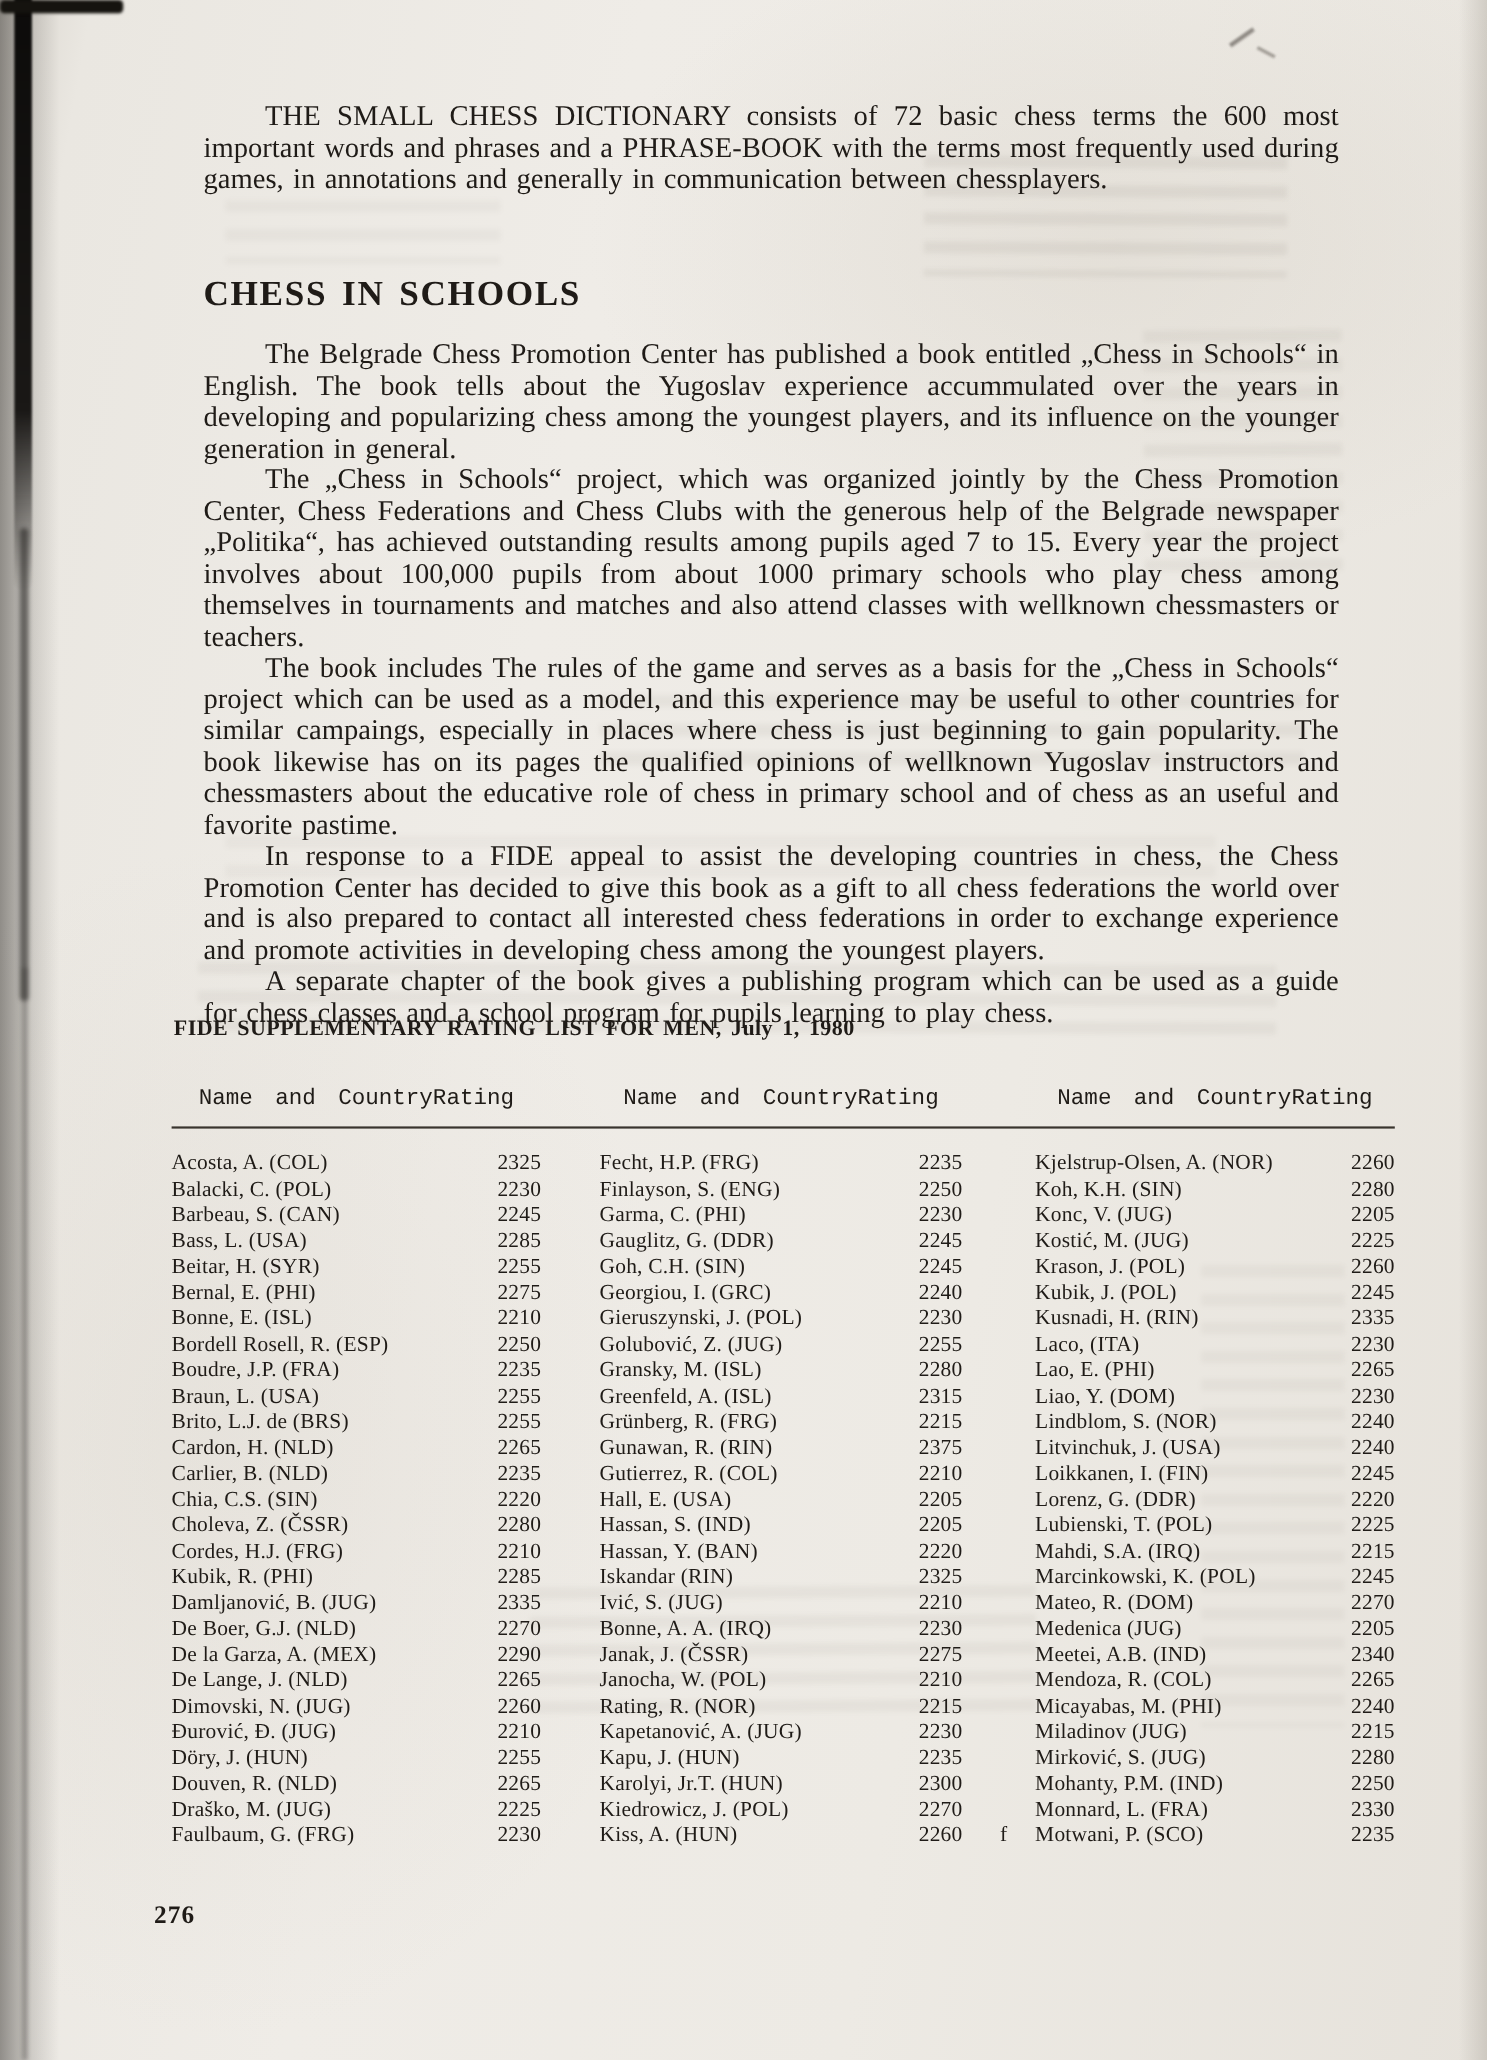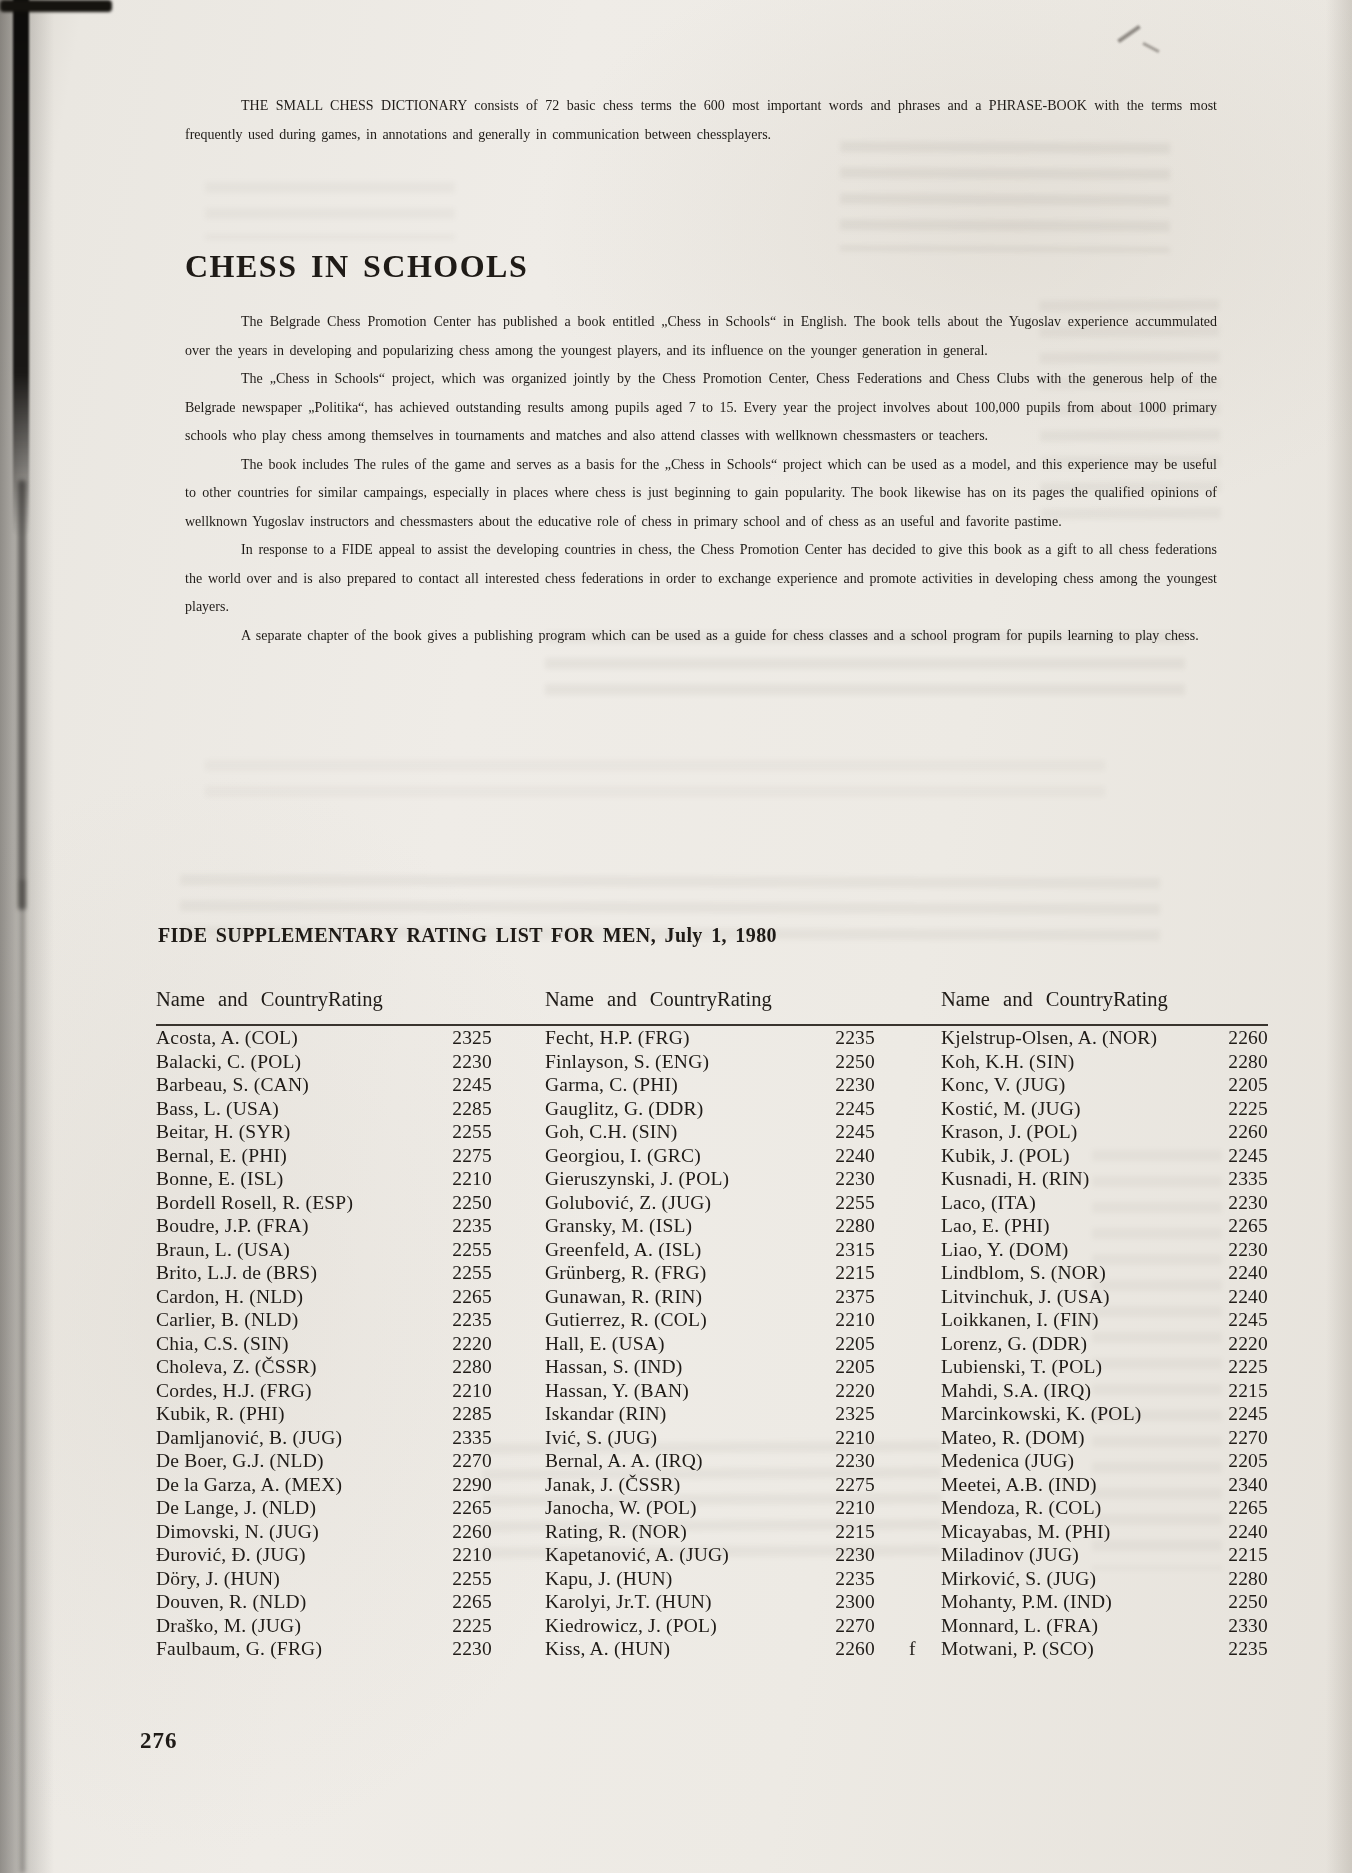--- a/index.html
+++ b/index.html
@@ -21,34 +21,34 @@
   .streak1{left:13px;top:-8px;width:16px;height:545px;border-radius:8px;filter:blur(1.2px);
     background:linear-gradient(180deg,#0c0b0a,#1a1816 70%,rgba(26,24,22,0));}
   .streak2{left:18px;top:480px;width:8px;height:430px;border-radius:6px;filter:blur(2px);background:rgba(30,28,25,.55);}
   .streak3{left:20px;top:880px;width:5px;height:993px;filter:blur(2px);background:rgba(40,37,33,.30);}
   .corner-mark{left:0;top:0;width:112px;height:12px;border-radius:4px;filter:blur(1.5px);background:#15130f;}
   .mark-a{left:1116px;top:32px;width:26px;height:4px;background:rgba(70,64,58,.55);transform:rotate(-35deg);filter:blur(1px);}
   .mark-b{left:1142px;top:46px;width:18px;height:3px;background:rgba(70,64,58,.45);transform:rotate(28deg);filter:blur(1px);}
   .ghost{position:absolute;filter:blur(2.5px);
     background:repeating-linear-gradient(180deg,rgba(122,115,104,.28) 0 11px,rgba(0,0,0,0) 11px 26px);}
   
-  .intro,.article{left:185px;width:1032px;font-size:14px;line-height:28.5px;text-align:justify;word-spacing:2px;}
+  .intro,.article{left:185px;width:1032px;font-size:26px;line-height:28.5px;text-align:justify;word-spacing:2px;}
   .intro{top:92px;}
   .article{top:308px;}
   .intro p,.article p{margin:0;text-indent:56px;}
   .heading{left:185px;top:248px;width:1032px;margin:0;
     font-size:32px;font-weight:bold;letter-spacing:1.5px;word-spacing:4px;}
   .list-title{left:158px;top:924px;margin:0;font-size:20px;font-weight:bold;letter-spacing:.4px;word-spacing:3px;}
   
   .tcol{position:absolute;top:988px;}
   .tcol.c0{left:156px;width:336px;}
   .tcol.c1{left:545px;width:330px;}
   .tcol.c2{left:941px;width:327px;}
-  .thead{display:flex;justify-content:flex-start;height:30px;margin-bottom:8px;
-    font-size:20.5px;word-spacing:8px;white-space:nowrap;}
+  .thead{display:flex;justify-content:center;height:30px;margin-bottom:28px;
+    font-size:20.5px;word-spacing:8px;white-space:nowrap;font-family:Liberation Mono, monospace;}
   .trow{display:flex;justify-content:space-between;height:23.5px;line-height:23.5px;
     font-size:19.5px;white-space:nowrap;position:relative;letter-spacing:.2px;}
   .trow .pfx{position:absolute;left:-32px;top:0;}
   .hrule{left:156px;top:1024px;width:1112px;height:2px;background:#39342e;}
   .pageno{left:140px;top:1728px;font-size:23px;font-weight:600;letter-spacing:1px;}
 </style>
 </head>
 <body>
 
 <div class="abs edge-left"></div>
@@ -268,21 +268,21 @@
     </div>
     <div class="trow">
       <span>Iskandar (RIN)</span>
       <span>2325</span>
     </div>
     <div class="trow">
       <span>Ivić, S. (JUG)</span>
       <span>2210</span>
     </div>
     <div class="trow">
-      <span>Bernal, A. A. (IRQ)</span>
+      <span>Bonne, A. A. (IRQ)</span>
       <span>2230</span>
     </div>
     <div class="trow">
       <span>Janak, J. (ČSSR)</span>
       <span>2275</span>
     </div>
     <div class="trow">
       <span>Janocha, W. (POL)</span>
       <span>2210</span>
     </div>

